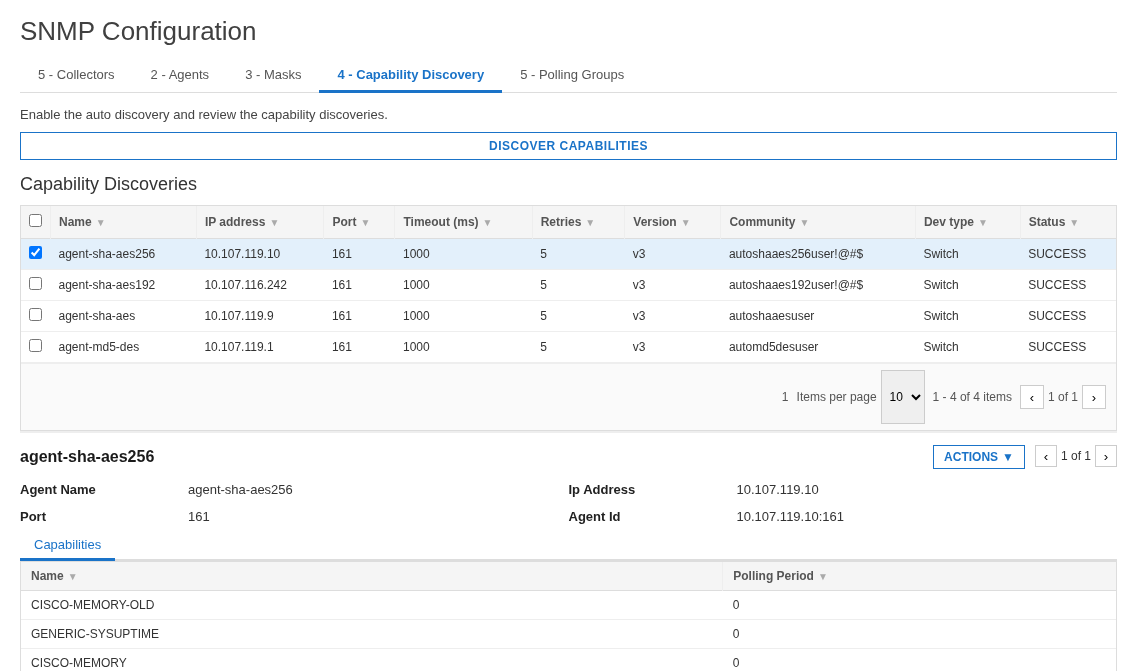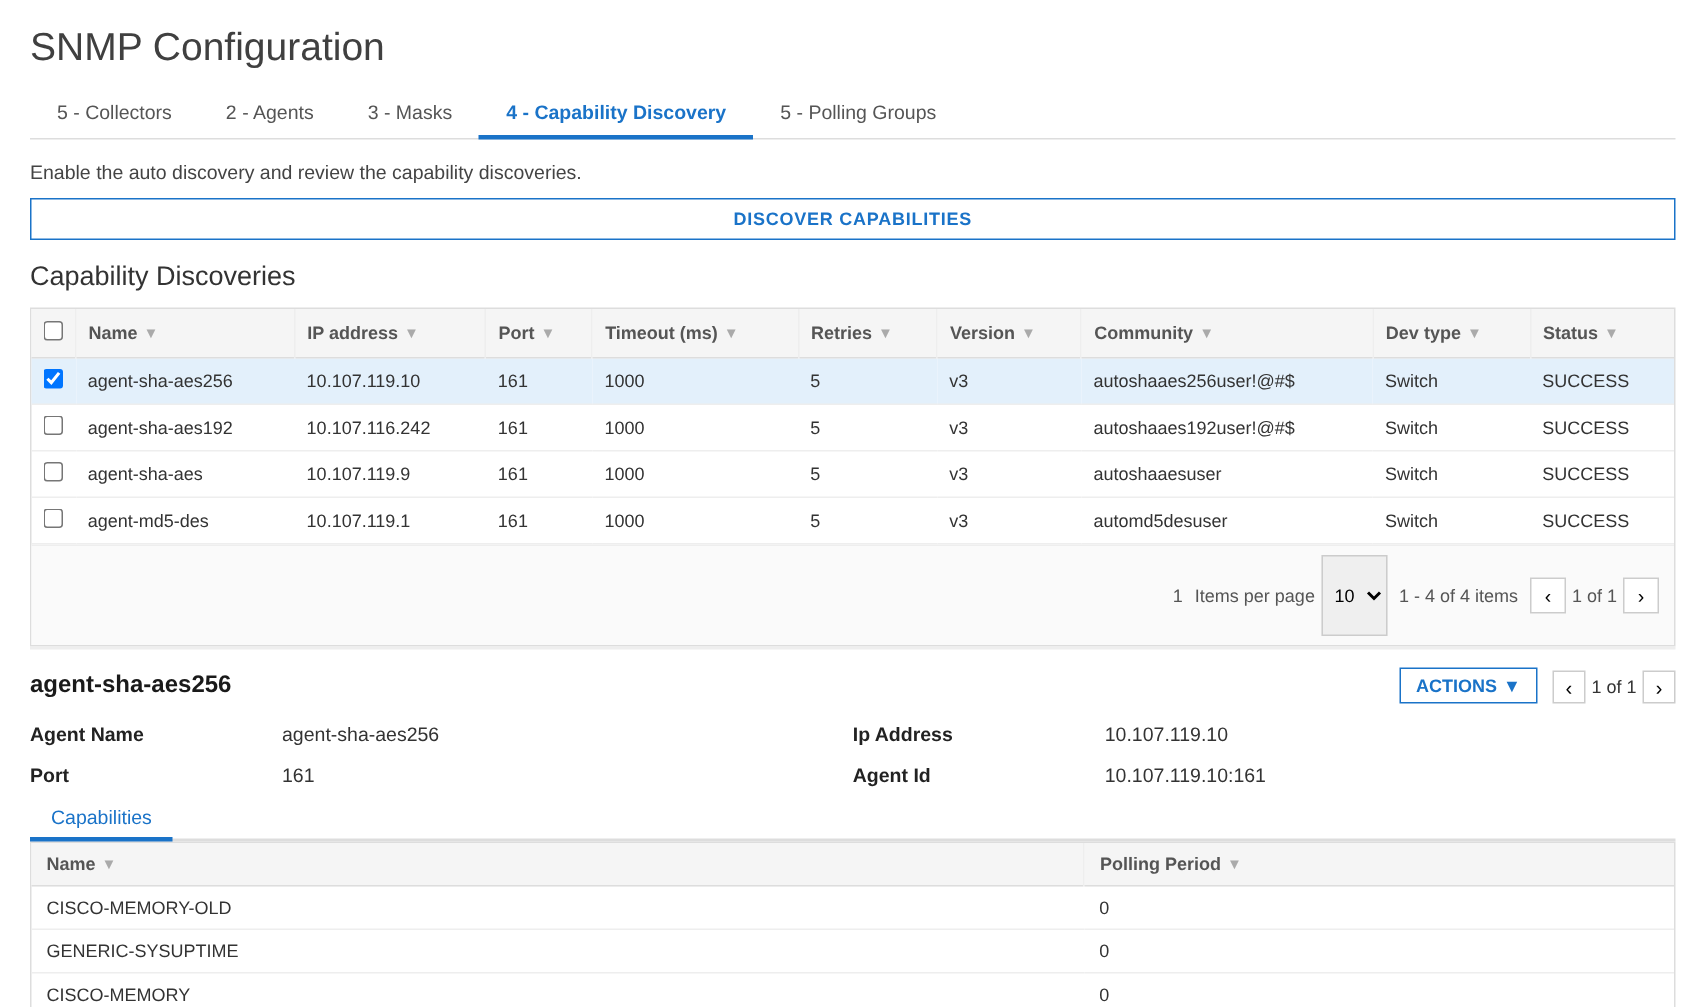--- a/index.html
+++ b/index.html
@@ -223,21 +223,21 @@
         <button>‹</button>
         <span>1 of 1</span>
         <button>›</button>
       </div>
     </div>
   </div>
 
   <div class="detail-section">
     <div class="detail-header">
       <span class="detail-title">agent-sha-aes256</span>
-      <div style="display:flex; align-items:flex-end; gap:10px;">
+      <div style="display:flex; align-items:flex-start; gap:10px;">
         <button class="actions-btn">
           <span>ACTIONS</span>
           <span>▼</span>
         </button>
         <div class="page-nav-detail">
           <button style="border:1px solid #ccc;background:#fff;width:22px;height:22px;cursor:pointer;">‹</button>
           <span>1 of 1</span>
           <button style="border:1px solid #ccc;background:#fff;width:22px;height:22px;cursor:pointer;">›</button>
         </div>
       </div>

